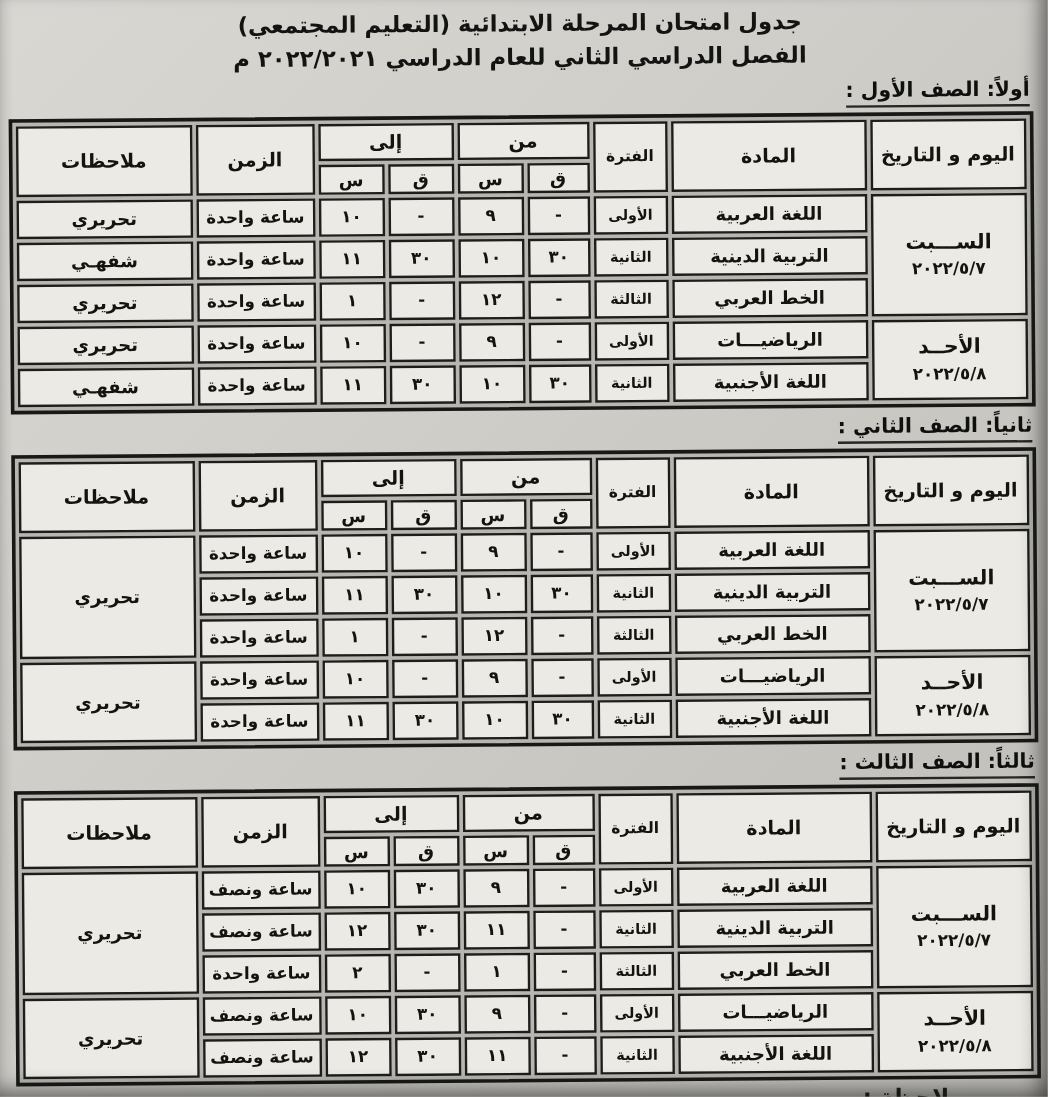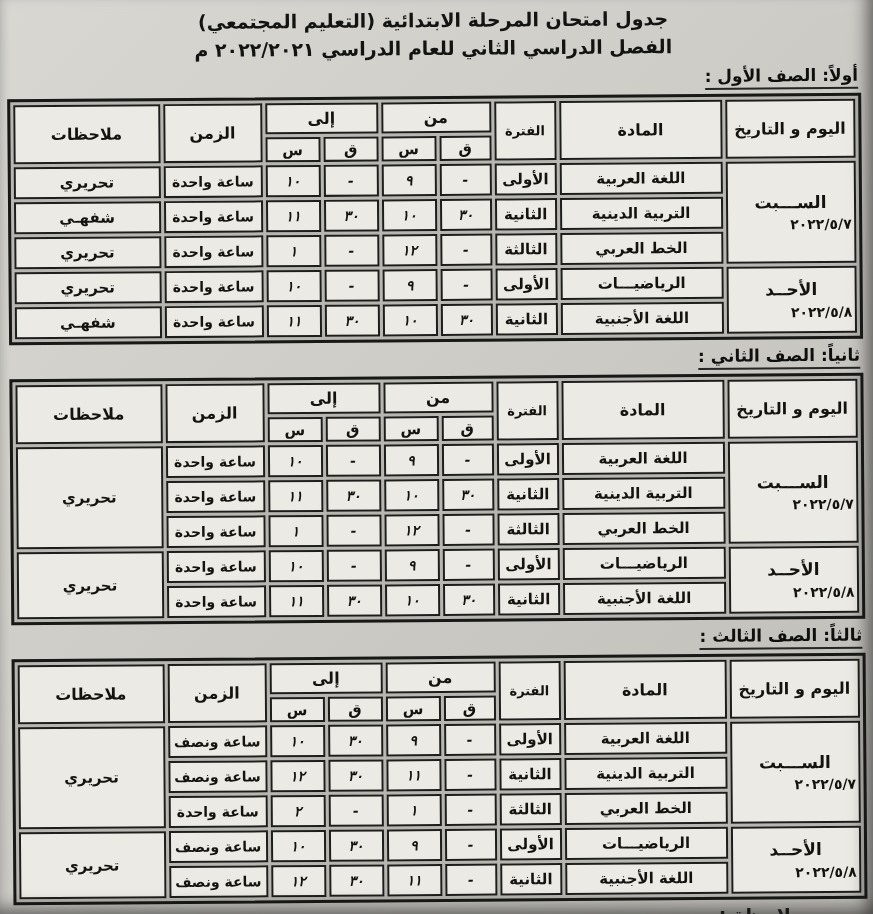--- a/index.html
+++ b/index.html
@@ -48,24 +48,24 @@
     border: 2px solid #1d1d1b; background: #eceae4;
     text-align: center; vertical-align: middle;
     color: #14130f; font-weight: bold; padding: 0 2px;
     overflow: hidden;
   }
   th.main  { font-size: 16px; height: 31px; }
   th.small { font-size: 13px; margin-top: 16px; }
   th.sub   { font-size: 15px; height: 25px; }
   td       { font-size: 14px; height: 32px; }
   td.day-cell .day  { font-size: 17px; line-height: 1.25; }
-  td.day-cell .date { font-size: 14px; margin-top: 3px; text-align: right; }
+  td.day-cell .date { font-size: 14px; margin-top: 3px; }
   td.subject  { font-size: 15px; }
-  td.period   { font-size: 15px; }
-  td.num      { font-size: 14px; font-style: italic; }
+  td.period   { font-size: 12px; }
+  td.num      { font-size: 14px; }
   td.duration { font-size: 14px; }
   td.note     { font-size: 15px; }
 
   #bottom-note {
     position: absolute; bottom: -1px; right: 70px; z-index: 3;
     width: 540px; height: 15px; overflow: hidden;
     direction: rtl; text-align: right;
   }
   #bottom-note span {
     display: block; height: 32px; line-height: 30px;

